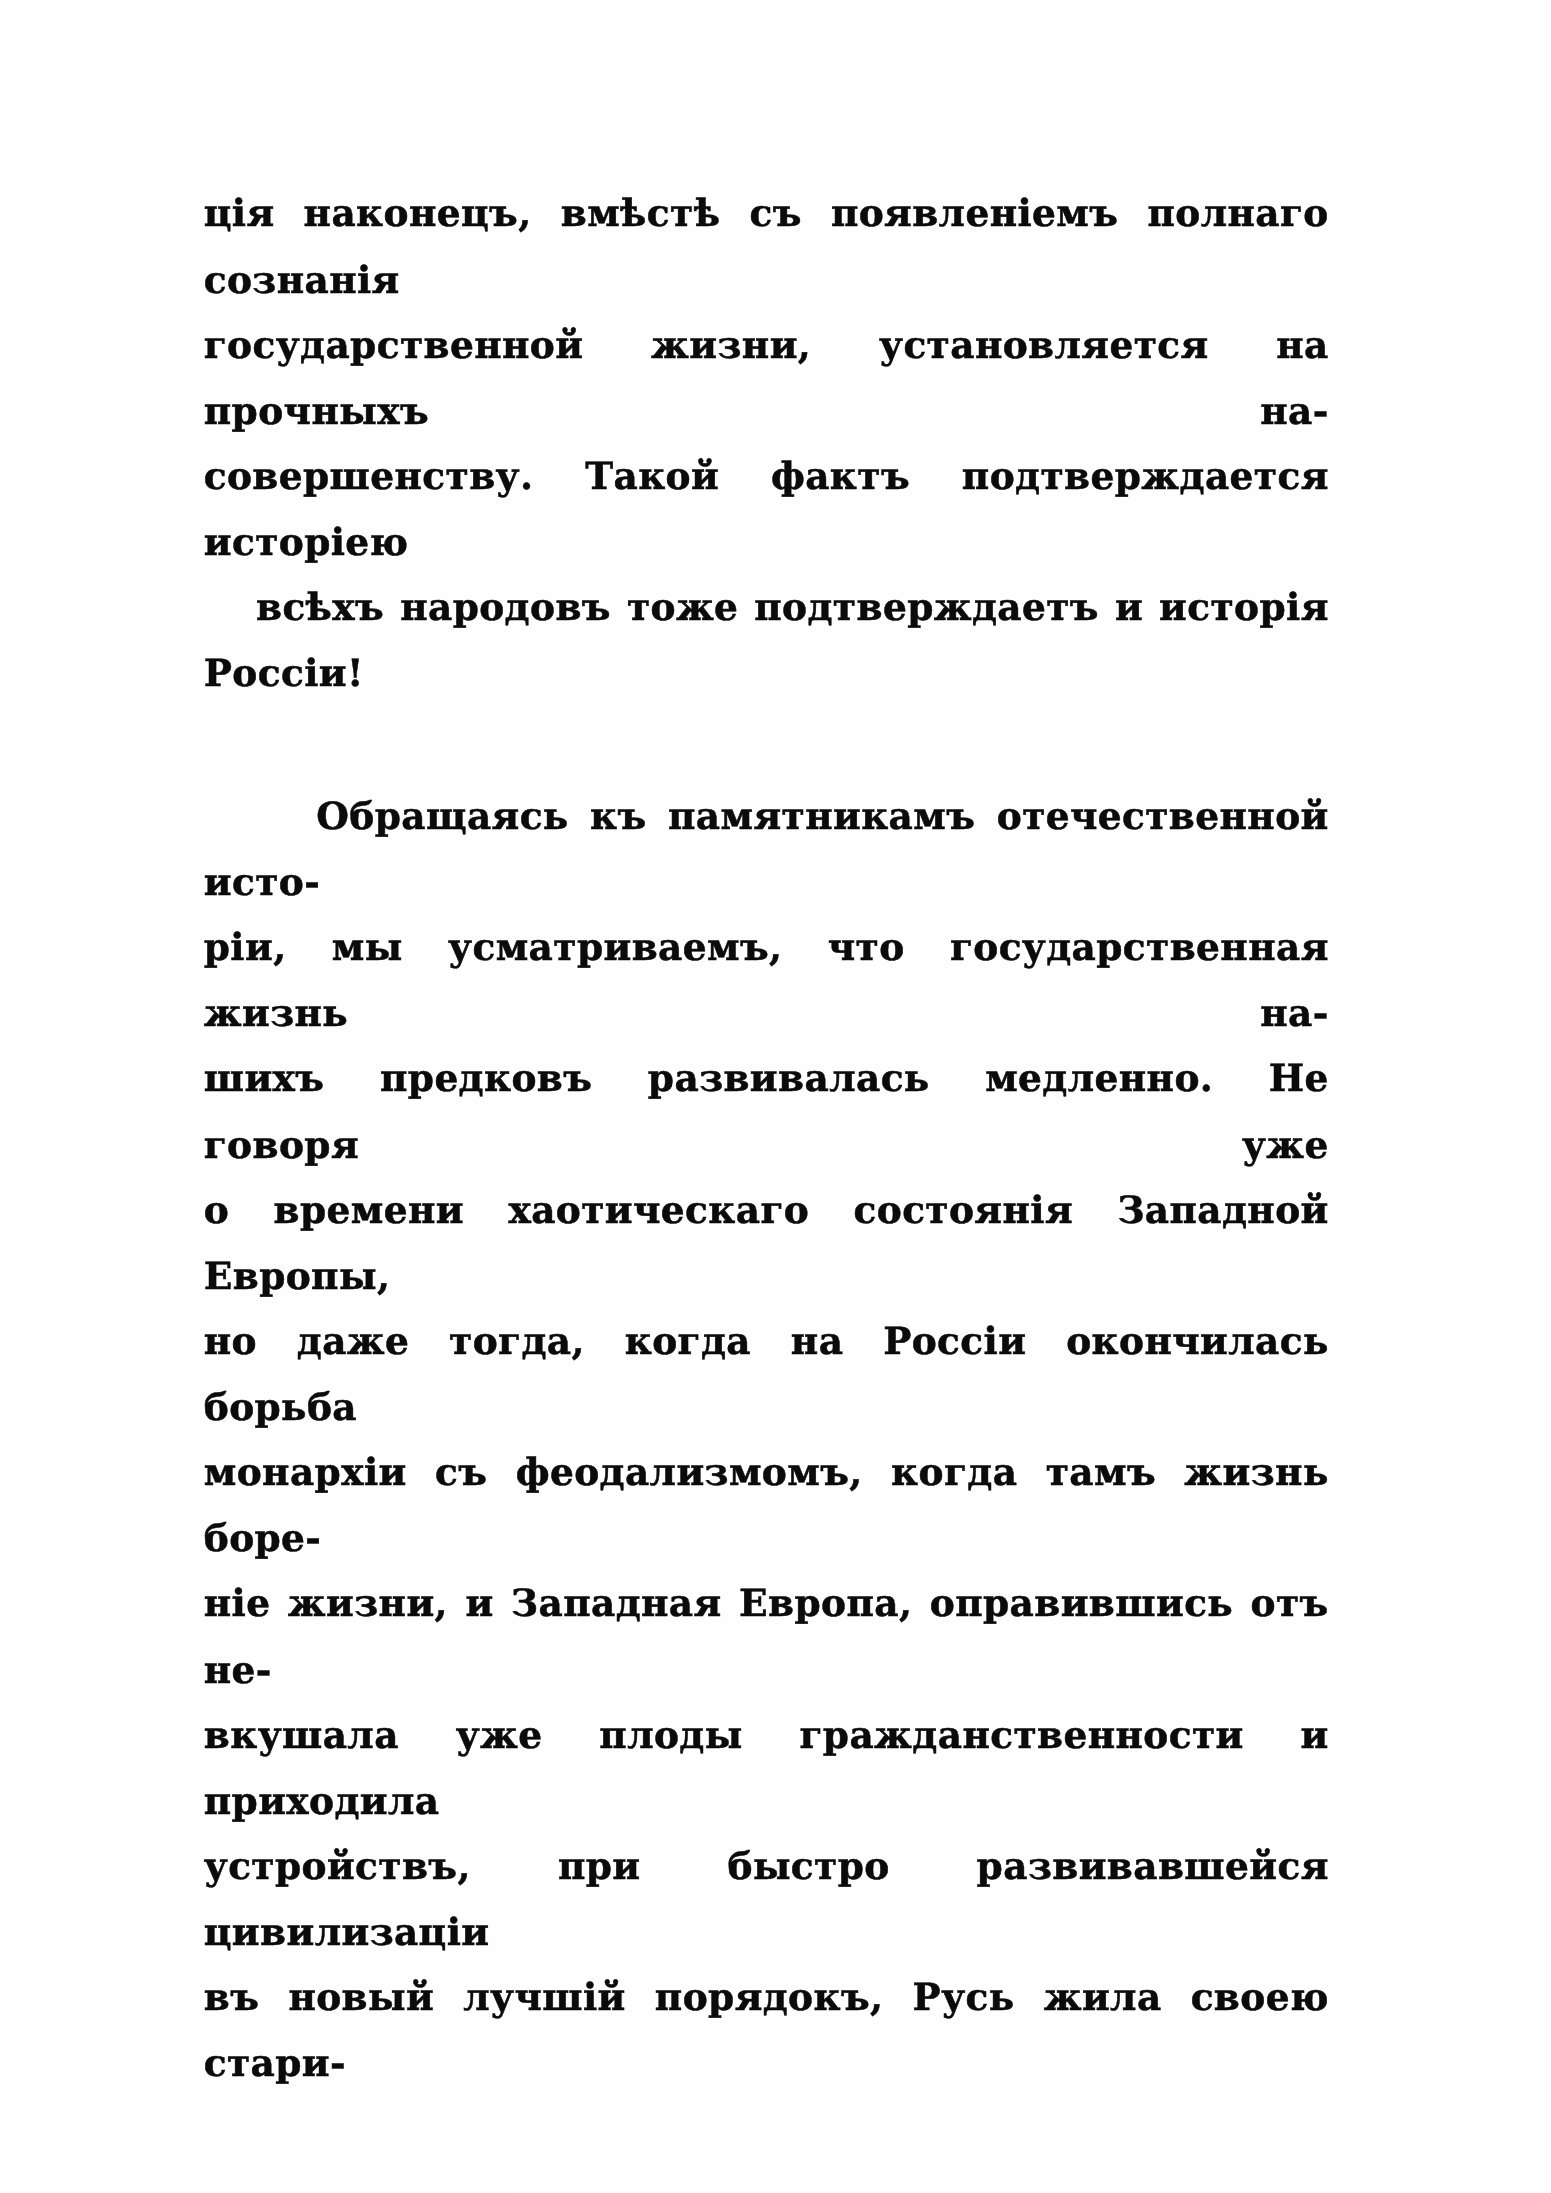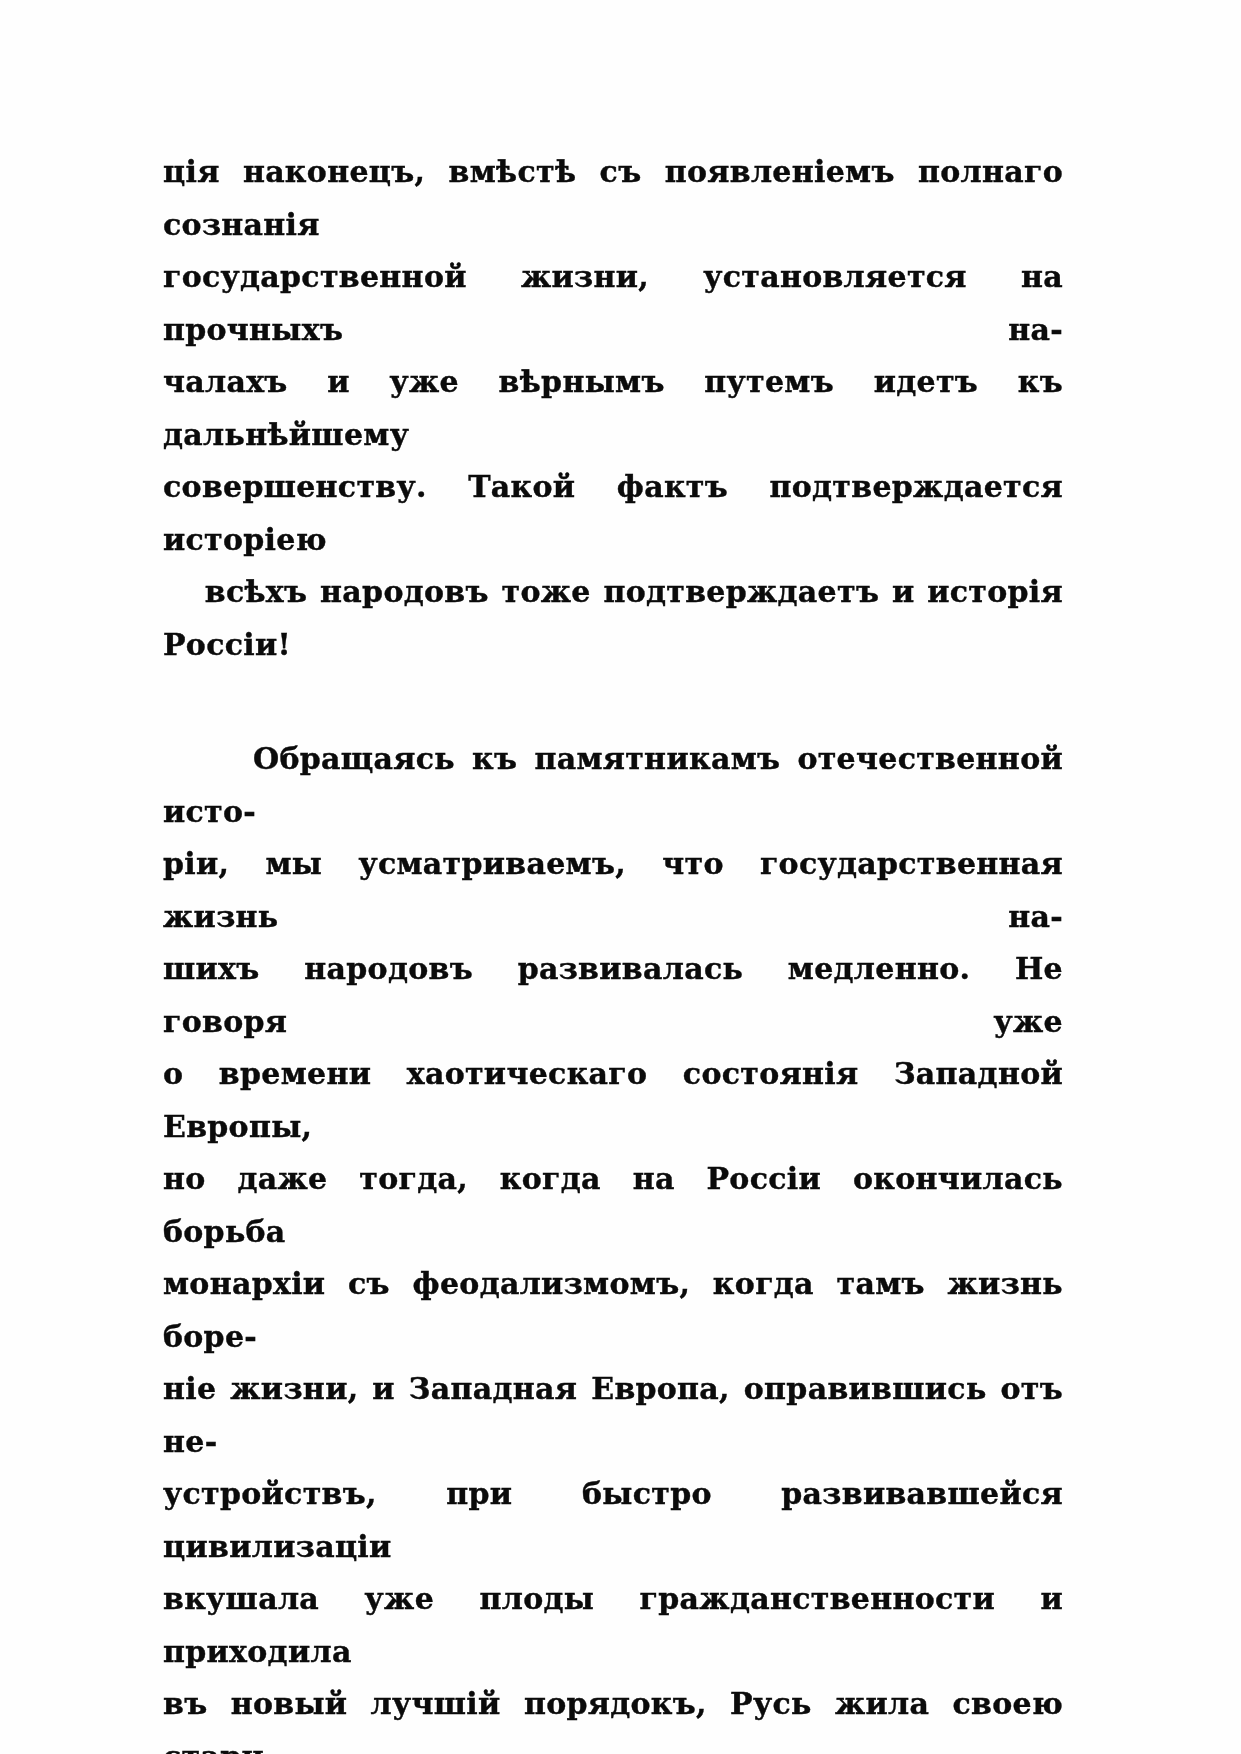--- a/index.html
+++ b/index.html
@@ -48,30 +48,29 @@
   }
 </style>
 </head>
 <body>
 
 <div class="page">
   <div class="text-block">
       <div class="paragraph">
         <div class="line">ція наконецъ, вмѣстѣ съ  появленіемъ полнаго сознанія</div>
         <div class="line">государственной жизни, установляется на прочныхъ на-</div>
-        <div class="line">чалахъ и уже вѣрнымъ путемъ идетъ къ дальнѣйшему</div>
         <div class="line">совершенству. Такой фактъ подтверждается исторіею</div>
         <div class="line no-just">всѣхъ народовъ тоже подтверждаетъ и исторія Россіи!</div>
       </div>
       <div class="paragraph">
         <div class="line indent">Обращаясь  къ памятникамъ отечественной исто-</div>
         <div class="line">ріи, мы усматриваемъ, что государственная жизнь на-</div>
-        <div class="line">шихъ народовъ развивалась медленно. Не говоря уже</div>
+        <div class="line">шихъ предковъ развивалась медленно. Не говоря уже</div>
         <div class="line">о времени хаотическаго состоянія Западной Европы,</div>
         <div class="line">но даже тогда, когда  на Россіи окончилась борьба</div>
         <div class="line">монархіи съ феодализмомъ, когда тамъ жизнь боре-</div>
         <div class="line">ніе жизни, и Западная Европа, оправившись отъ не-</div>
+        <div class="line">вкушала уже плоды гражданственности и приходила</div>
         <div class="line">устройствъ, при быстро развивавшейся цивилизаціи</div>
-        <div class="line">вкушала уже плоды гражданственности и приходила</div>
         <div class="line">въ новый лучшій порядокъ, Русь жила своею стари-</div>
       </div>
     </div>
 </div>
 
 </body></html>

